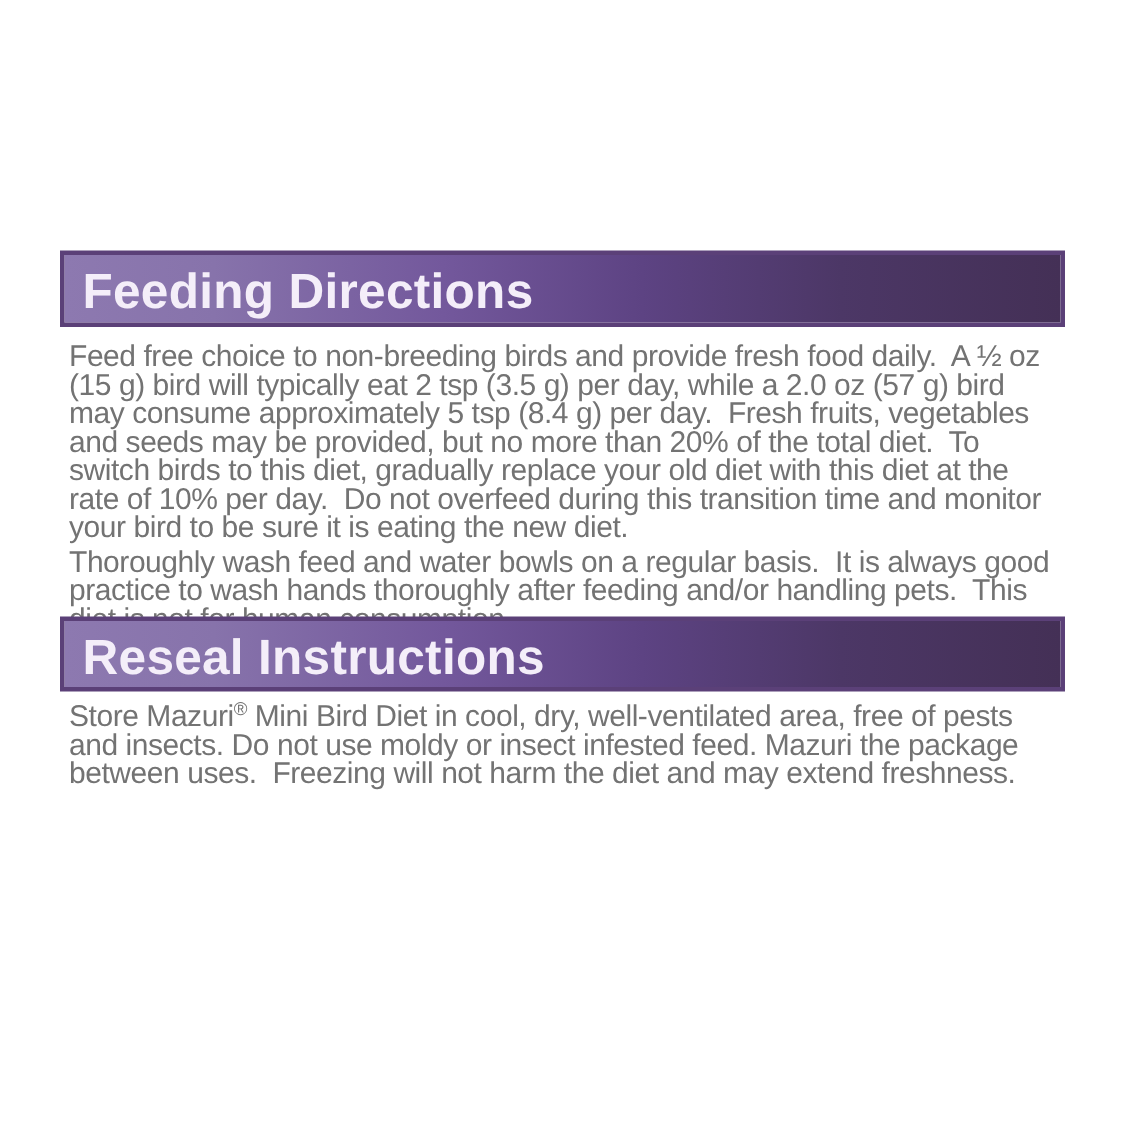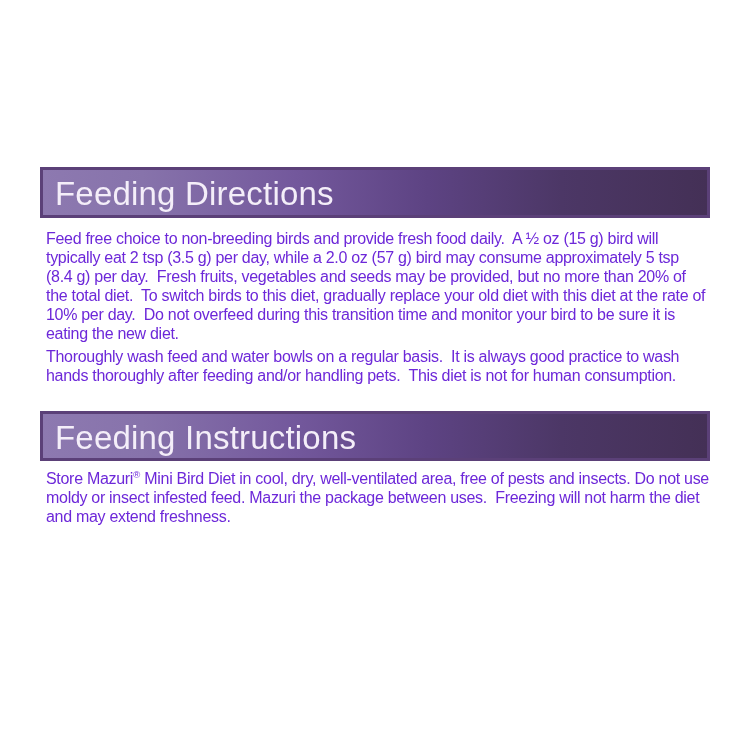--- a/index.html
+++ b/index.html
@@ -31,32 +31,32 @@
     display: flex;
     align-items: center;
     padding-left: 12px;
     padding-top: 2px;
   }
   #bar-feeding { top: 167px; height: 51px; }
   #bar-storage { top: 411px; height: 50px; }
   .bar-title {
     margin: 0;
     font-size: 33px;
-    font-weight: 400;
+    font-weight: 700;
     letter-spacing: 0.2px;
     color: #f4eef9;
     line-height: 1;
     white-space: nowrap;
   }
   .body-text {
     position: absolute;
     left: 46px;
     width: 663px;
-    color: #6d28d9;
-    font-size: 16px;
+    color: #737373;
+    font-size: 20px;
     line-height: 19px;
     letter-spacing: -0.3px;
   }
   #text-feeding { top: 229px; }
   #text-storage { top: 469px; }
   .para {
     margin: 0;
     white-space: pre-wrap;
   }
   .para-2 { margin-top: 4px; }
@@ -76,18 +76,18 @@
       <h1 class="bar-title">Feeding Directions</h1>
     </header>
     <div class="body-text" id="text-feeding">
       <p class="para">Feed free choice to non-breeding birds and provide fresh food daily.  A ½ oz (15 g) bird will typically eat 2 tsp (3.5 g) per day, while a 2.0 oz (57 g) bird may consume approximately 5 tsp (8.4 g) per day.  Fresh fruits, vegetables and seeds may be provided, but no more than 20% of the total diet.  To switch birds to this diet, gradually replace your old diet with this diet at the rate of 10% per day.  Do not overfeed during this transition time and monitor your bird to be sure it is eating the new diet.</p>
       <p class="para para-2">Thoroughly wash feed and water bowls on a regular basis.  It is always good practice to wash hands thoroughly after feeding and/or handling pets.  This diet is not for human consumption.</p>
     </div>
   </section>
 
   <section>
     <header class="bar" id="bar-storage">
-      <h1 class="bar-title">Feeding Instructions</h1>
+      <h1 class="bar-title">Reseal Instructions</h1>
     </header>
     <p class="body-text para" id="text-storage"><span>Store Mazuri</span><sup class="reg">®</sup><span> Mini Bird Diet in cool, dry, well-ventilated area, free of pests and insects. Do not use moldy or insect infested feed. Mazuri the package between uses.  Freezing will not harm the diet and may extend freshness.</span></p>
   </section>
 
 </div>
 
 </body></html>

